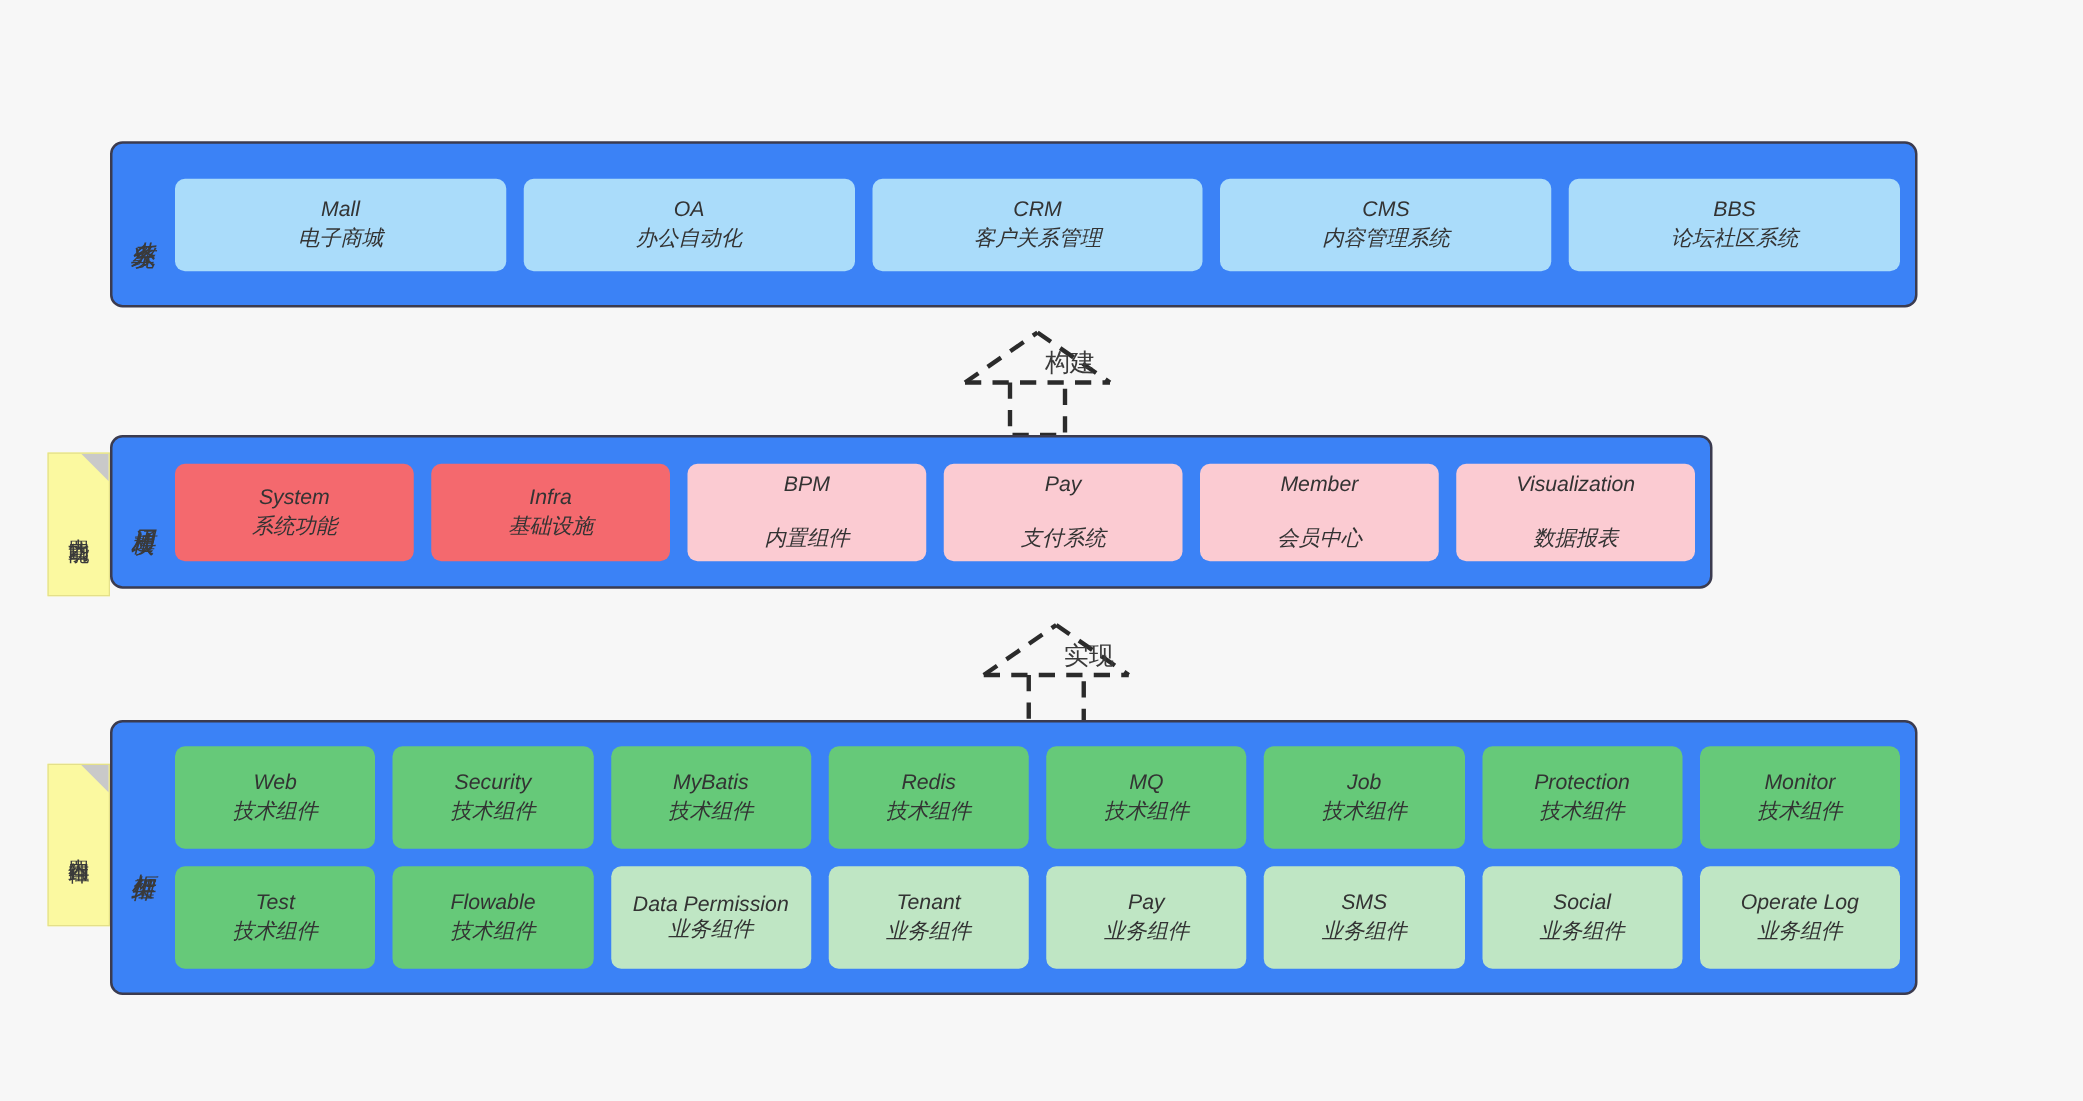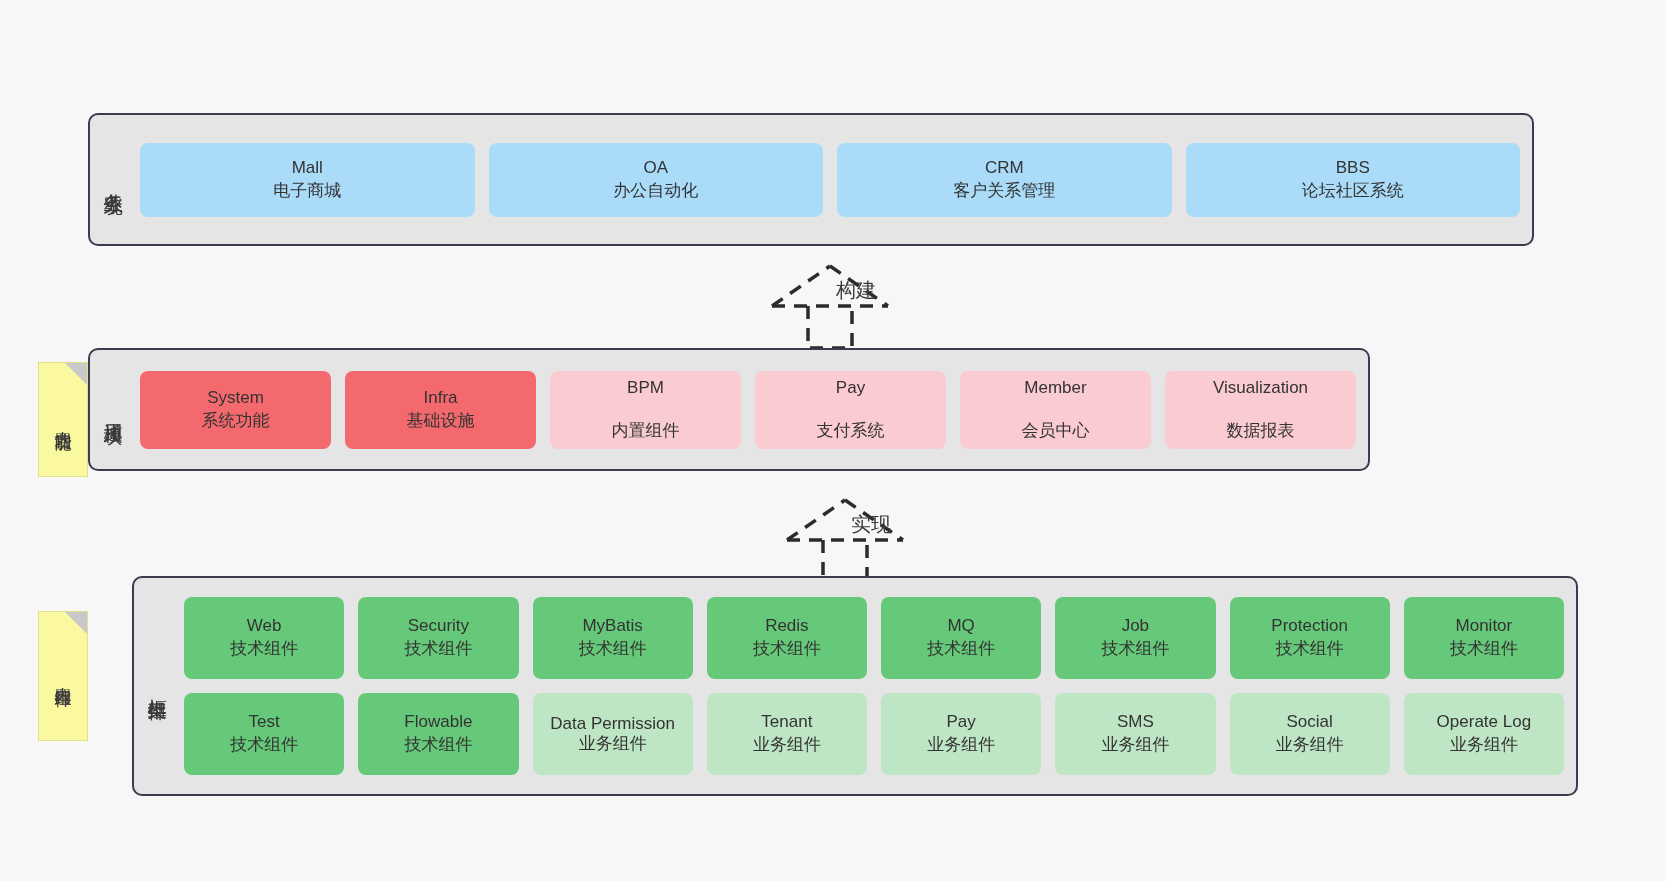--- a/index.html
+++ b/index.html
@@ -18,25 +18,26 @@
 
   .canvas {
     position: absolute;
     inset: 0;
   }
 
   
   .layer {
     position: absolute;
     box-sizing: border-box;
-    background: #e5e5e5;
+    background: #3b82f6;
     border: 2px solid #3b3b4f;
     border-radius: 10px;
     display: flex;
     align-items: stretch;
+    font-style: italic;
   }
 
   .layer-title {
     flex: 0 0 auto;
     width: 46px;
     display: flex;
     align-items: center;
     justify-content: center;
     font-size: 19px;
     line-height: 1.18;
@@ -149,20 +150,24 @@
         </div>
         <div class="card c-blue">
           <span class="en">OA</span>
           <span class="cn">办公自动化</span>
         </div>
         <div class="card c-blue">
           <span class="en">CRM</span>
           <span class="cn">客户关系管理</span>
         </div>
         <div class="card c-blue">
+          <span class="en">CMS</span>
+          <span class="cn">内容管理系统</span>
+        </div>
+        <div class="card c-blue">
           <span class="en">BBS</span>
           <span class="cn">论坛社区系统</span>
         </div>
       </div>
     </div>
   </div>
 
   <div class="arrow" style="left:760px; top:258px;">
     <svg width="160" height="92" viewBox="0 0 160 92" aria-hidden="true">
       <path d="M12 48 L70 8" fill="none" stroke="#2b2b2b" stroke-width="3.5" stroke-dasharray="13 9" stroke-linecap="butt"></path>
@@ -218,21 +223,21 @@
       <path d="M48 48 L48 90 L92 90 L92 48" fill="none" stroke="#2b2b2b" stroke-width="3.5" stroke-dasharray="13 9" stroke-linecap="butt"></path>
     </svg>
     <span class="arrow-label" style="bottom:46px; left:74px; transform:none;">实现</span>
   </div>
 
   <div class="note" style="left:38px; top:611px; width:50px; height:130px;">
     <span class="fold"></span>
     <span>内置组件</span>
   </div>
 
-  <div class="layer" id="layer-framework" style="left:88px; top:576px; width:1446px; height:220px;margin-left:44px;">
+  <div class="layer" id="layer-framework" style="left:88px; top:576px; width:1446px; height:220px;">
     <div class="layer-title">框架组件</div>
     <div class="layer-body">
 
       <div class="row" style="height:82px;">
         <div class="card c-green">
           <span class="en">Web</span>
           <span class="cn">技术组件</span>
         </div>
         <div class="card c-green">
           <span class="en">Security</span>

